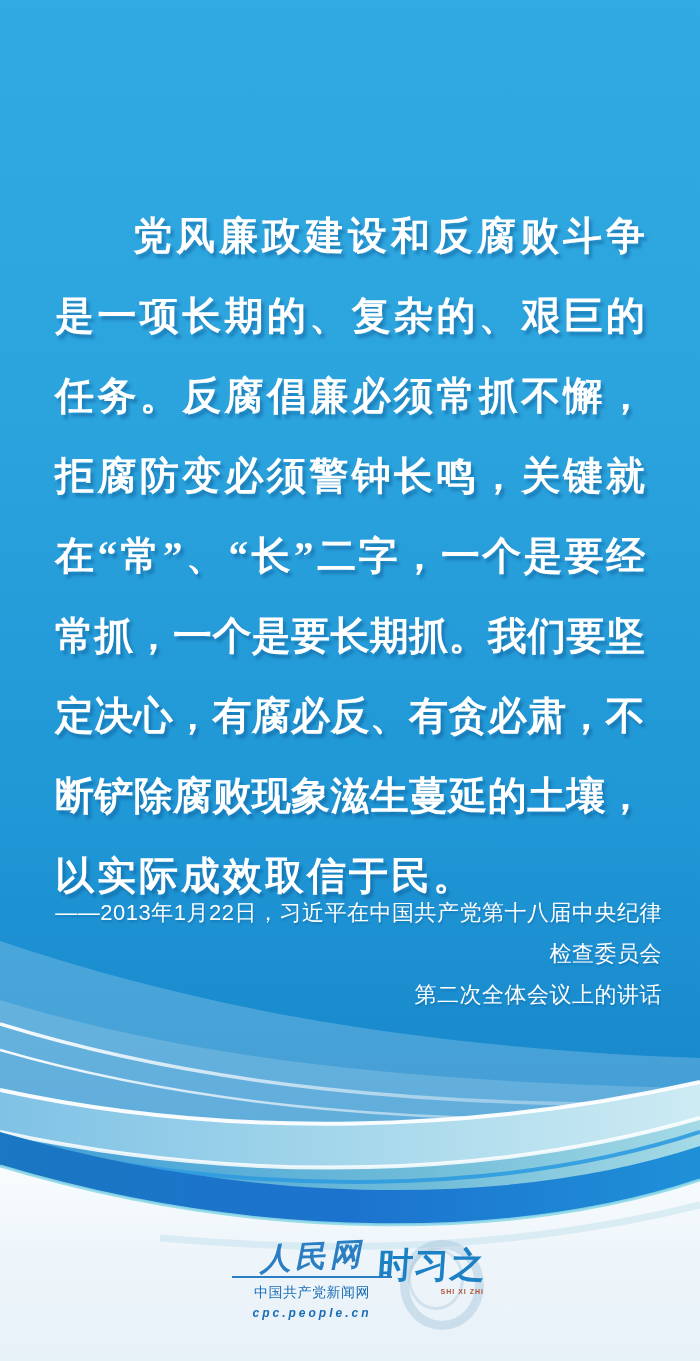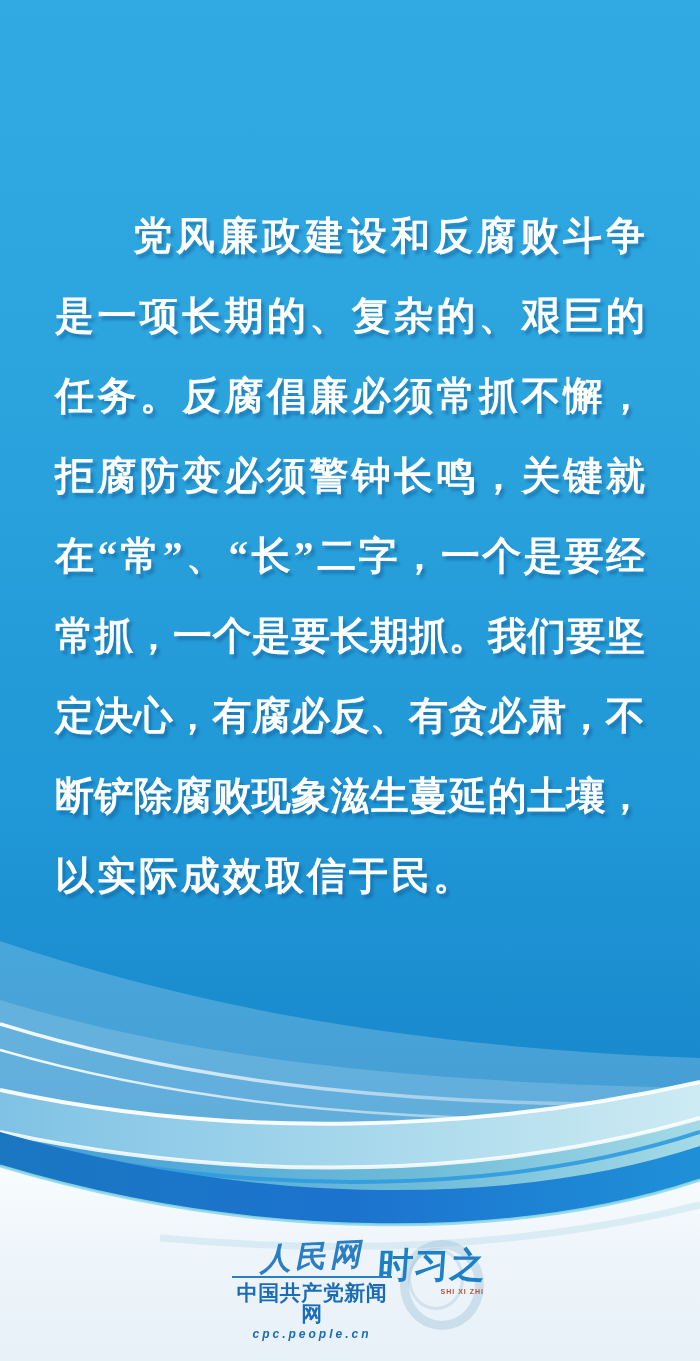--- a/index.html
+++ b/index.html
@@ -28,21 +28,21 @@
   
   .waves{position:absolute;left:0;top:0;width:700px;height:1361px;pointer-events:none;}
 
   
   .logo-people{position:absolute;left:230px;top:1240px;width:164px;text-align:center;
     color:#1a6cb5;}
   .logo-people .script{font-family:"Liberation Serif","DejaVu Serif",serif;
     font-style:italic;font-weight:700;font-size:31px;line-height:33px;color:#2b7ec2;
     transform:rotate(-3deg);letter-spacing:4px;}
   .logo-people .rule{height:2px;background:#2b7ec2;margin:3px 2px 4px 2px;}
-  .logo-people .sitename{font-weight:700;font-size:21px;line-height:21px;color:#1a6cb5;
+  .logo-people .sitename{font-weight:400;font-size:14px;line-height:21px;color:#1a6cb5;
     letter-spacing:.5px;}
   .logo-people .domain{font-weight:700;font-size:12px;line-height:16px;color:#1a6cb5;
     letter-spacing:3px;margin-top:2px;font-style:italic;}
 
   .logo-sxz{position:absolute;left:378px;top:1234px;width:112px;height:96px;}
   .logo-sxz .ring{position:absolute;left:22px;top:6px;width:66px;height:72px;
     border:9px solid rgba(160,192,216,.42);border-radius:50%;}
   .logo-sxz .ring2{position:absolute;left:30px;top:14px;width:50px;height:56px;
     border:3px solid rgba(160,192,216,.35);border-radius:50%;}
   .logo-sxz .sxz-text{position:absolute;left:0;top:12px;width:112px;
@@ -245,20 +245,24 @@
         <span>成</span>
         <span>效</span>
         <span>取</span>
         <span>信</span>
         <span>于</span>
         <span>民</span>
         <span>。</span>
       </div>
     </div>
 
+  <div class="attribution">
+    <div>——2013年1月22日，习近平在中国共产党第十八届中央纪律检查委员会</div>
+    <div>第二次全体会议上的讲话</div>
+  </div>
 
   <div class="logo-people">
     <div class="script">人民网</div>
     <div class="rule"></div>
     <div class="sitename">中国共产党新闻网</div>
     <div class="domain">cpc.people.cn</div>
   </div>
 
   <div class="logo-sxz">
     <div class="ring"></div>

